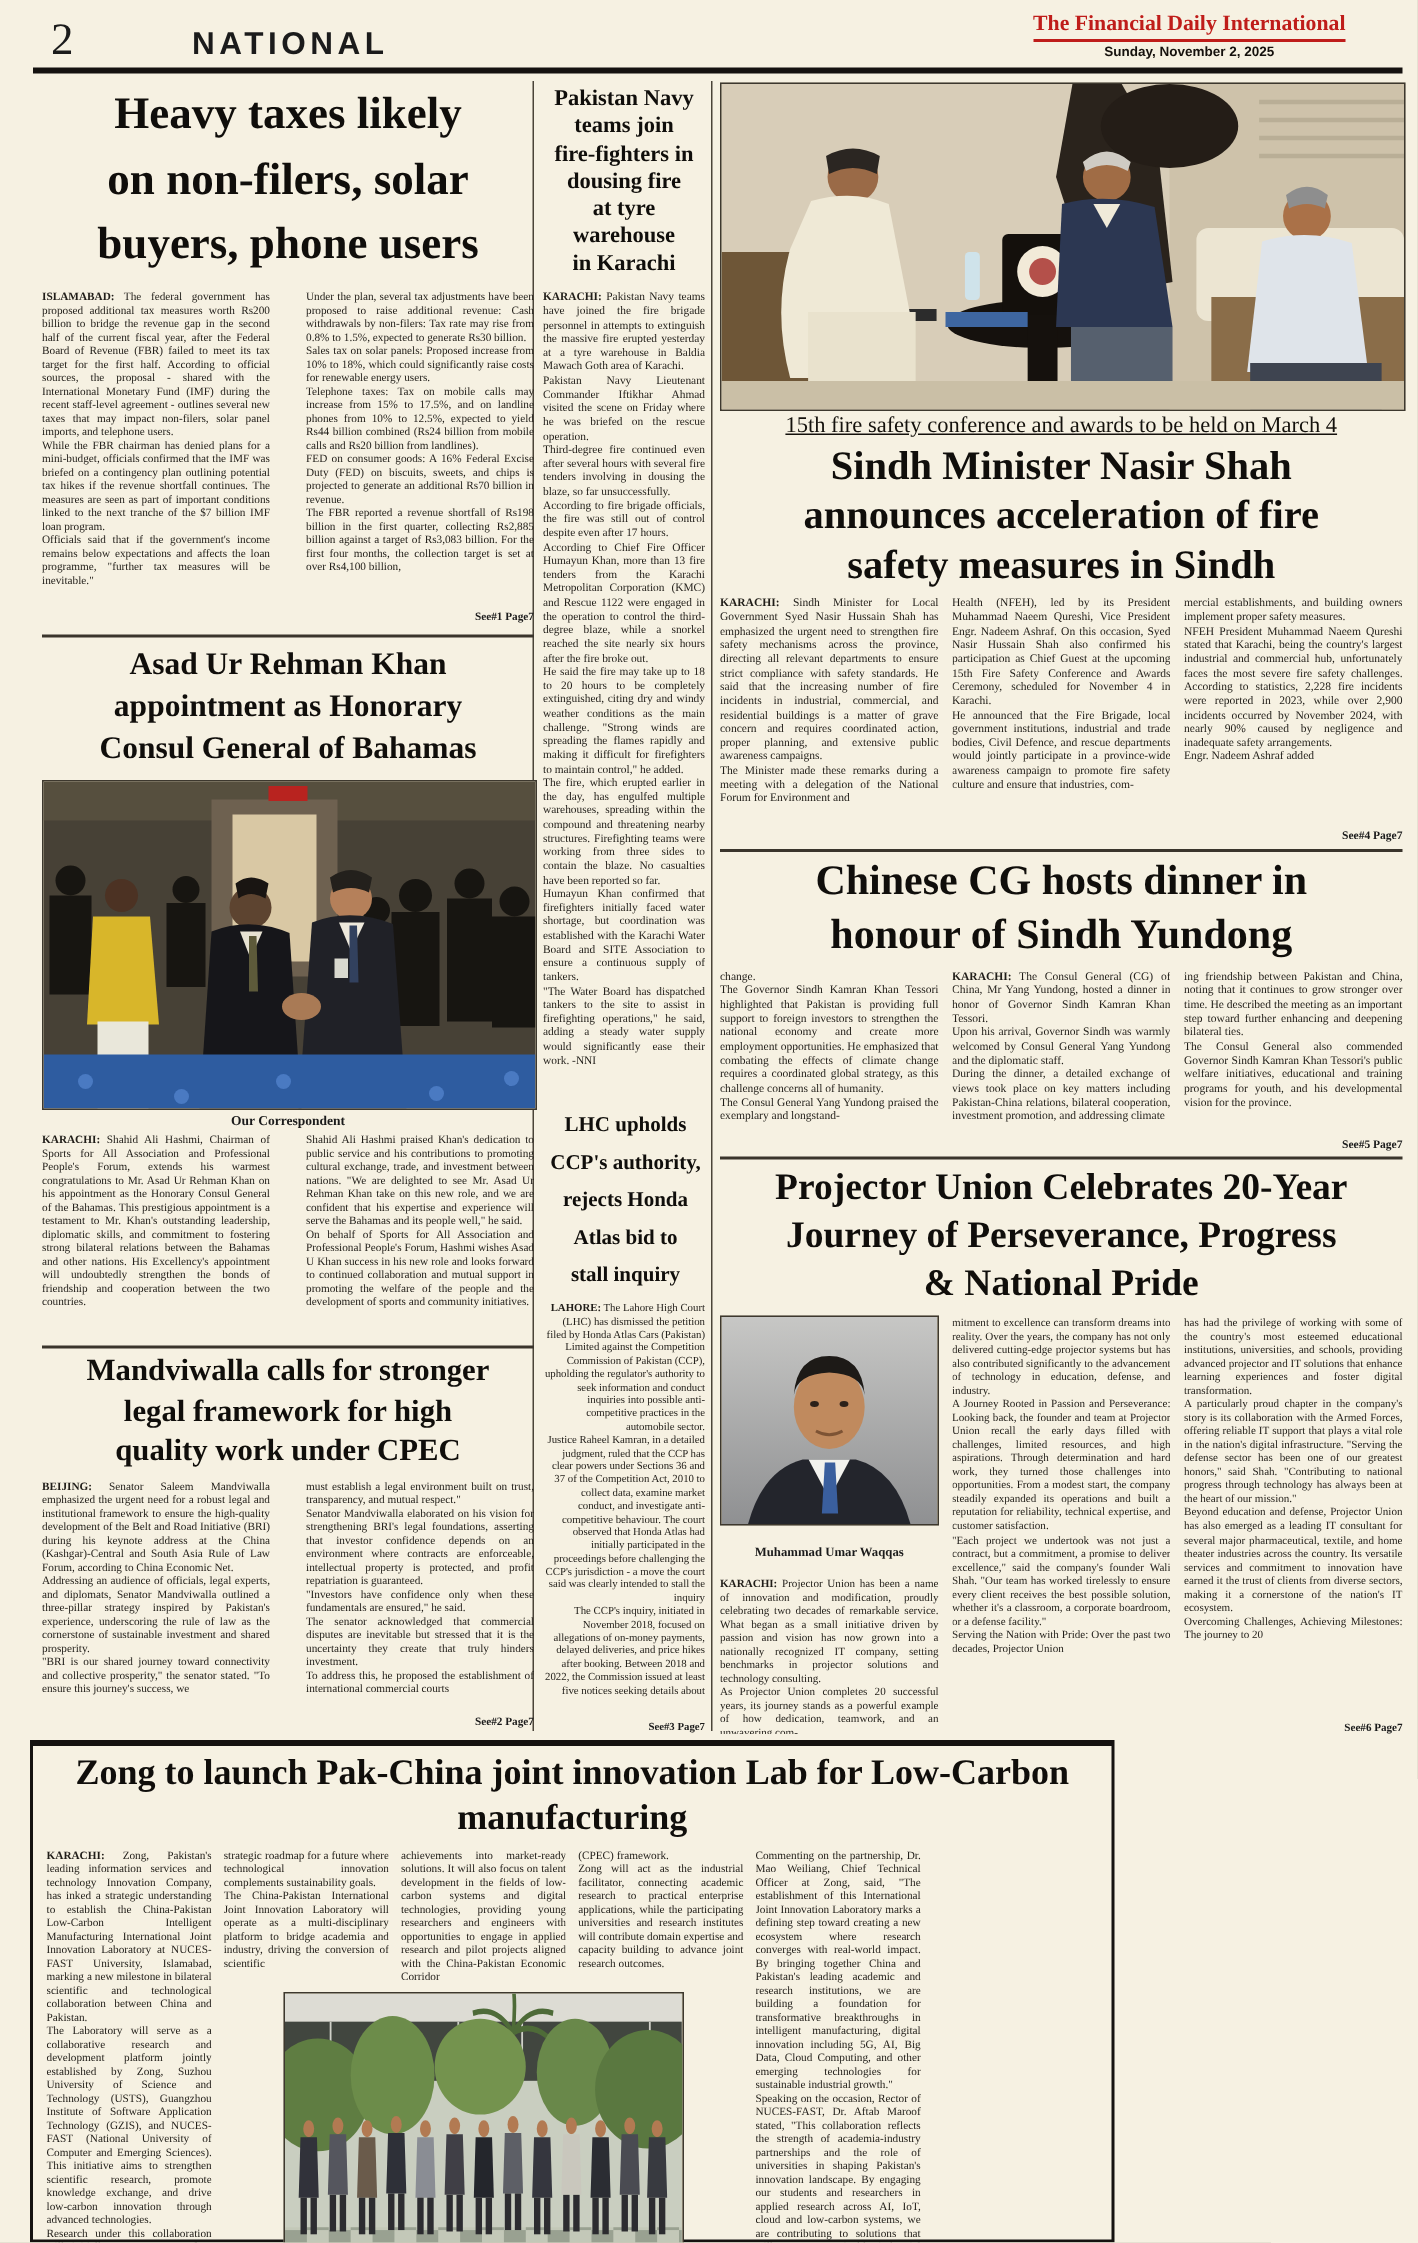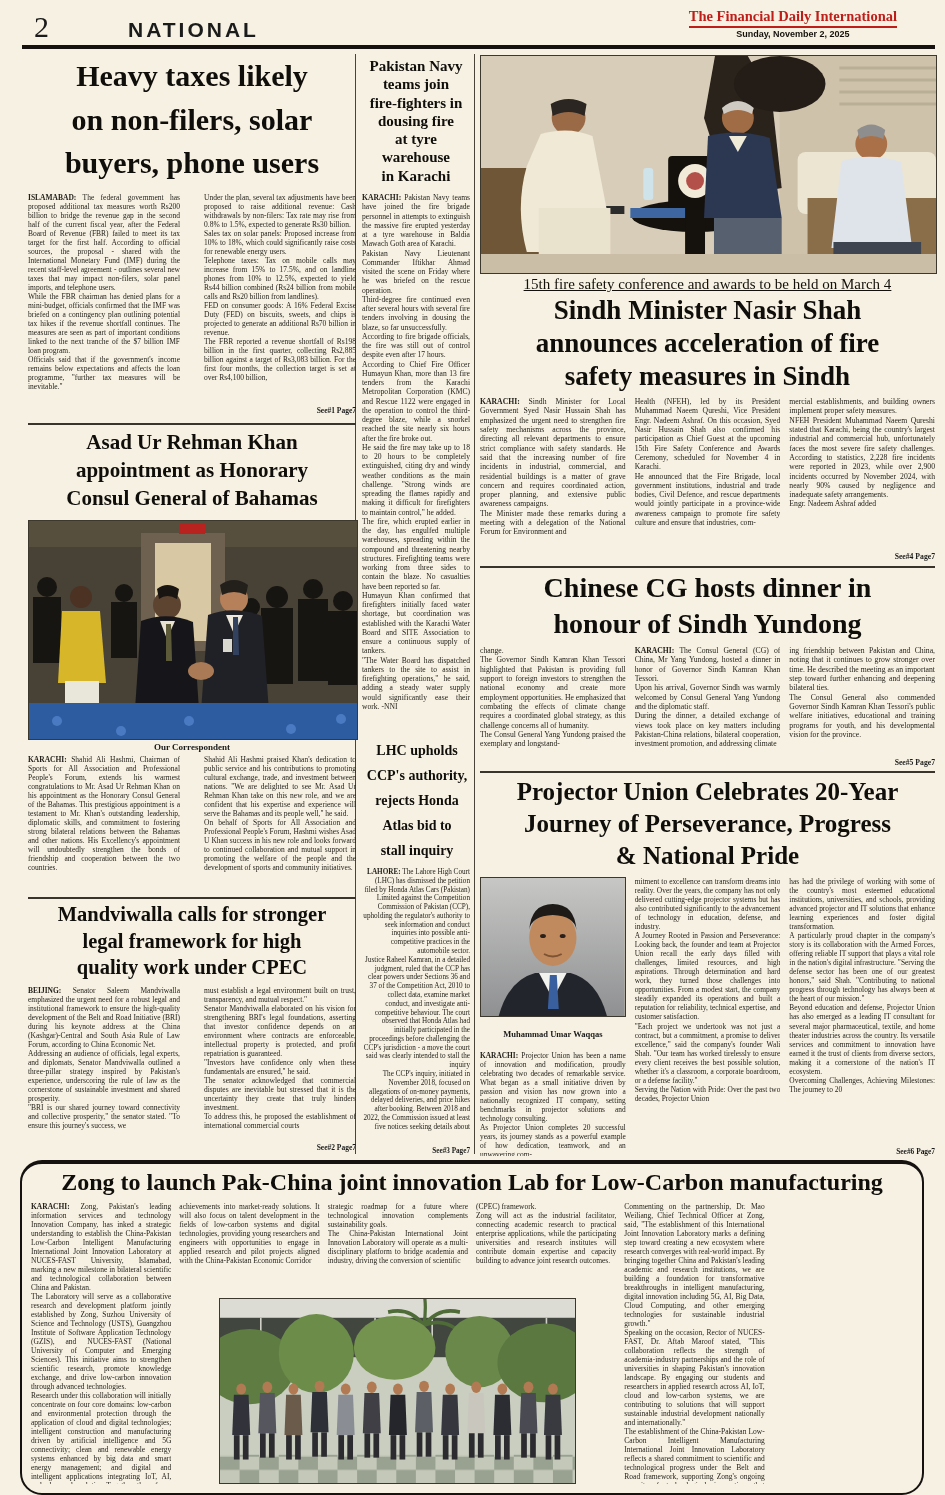--- a/index.html
+++ b/index.html
@@ -301,29 +301,29 @@
       <div class="colflex">
         <div class="bt s74">has had the privilege of working with some of the country's most esteemed educational institutions, universities, and schools, providing advanced projector and IT solutions that enhance learning experiences and foster digital transformation.
 A particularly proud chapter in the company's story is its collaboration with the Armed Forces, offering reliable IT support that plays a vital role in the nation's digital infrastructure. "Serving the defense sector has been one of our greatest honors," said Shah. "Contributing to national progress through technology has always been at the heart of our mission."
 Beyond education and defense, Projector Union has also emerged as a leading IT consultant for several major pharmaceutical, textile, and home theater industries across the country. Its versatile services and commitment to innovation have earned it the trust of clients from diverse sectors, making it a cornerstone of the nation's IT ecosystem.
 Overcoming Challenges, Achieving Milestones: The journey to 20</div>
         <div class="see s74">See#6 Page7</div>
       </div>
     </div>
   </div>
 
-  <div class="abs zbox" style="left:20px;top:1160px;width:904px;height:335px;border-radius:22px;">
+  <div class="abs zbox" style="left:20px;top:1160px;width:723px;height:335px;">
     <div class="hl" style="font-size:24px;line-height:1.25;">Zong to launch Pak-China joint innovation Lab for Low-Carbon manufacturing</div>
     <div class="zgrid">
       <div class="bt s75 zc1"><b class="dl">KARACHI:</b><span> Zong, Pakistan's leading information services and technology Innovation Company, has inked a strategic understanding to establish the China-Pakistan Low-Carbon Intelligent Manufacturing International Joint Innovation Laboratory at NUCES-FAST University, Islamabad, marking a new milestone in bilateral scientific and technological collaboration between China and Pakistan.
 The Laboratory will serve as a collaborative research and development platform jointly established by Zong, Suzhou University of Science and Technology (USTS), Guangzhou Institute of Software Application Technology (GZIS), and NUCES-FAST (National University of Computer and Emerging Sciences). This initiative aims to strengthen scientific research, promote knowledge exchange, and drive low-carbon innovation through advanced technologies.
 Research under this collaboration will initially concentrate on four core domains: low-carbon and environmental protection through the application of cloud and digital technologies; intelligent construction and manufacturing driven by artificial intelligence and 5G connectivity; clean and renewable energy systems enhanced by big data and smart energy management; and digital and intelligent applications integrating IoT, AI, and advanced analytics. Together, these focus areas reflect a</span></div>
-      <div class="bt s75">achievements into market-ready solutions. It will also focus on talent development in the fields of low-carbon systems and digital technologies, providing young researchers and engineers with opportunities to engage in applied research and pilot projects aligned with the China-Pakistan Economic Corridor</div>
       <div class="bt s75">strategic roadmap for a future where technological innovation complements sustainability goals.
 The China-Pakistan International Joint Innovation Laboratory will operate as a multi-disciplinary platform to bridge academia and industry, driving the conversion of scientific</div>
+      <div class="bt s75">achievements into market-ready solutions. It will also focus on talent development in the fields of low-carbon systems and digital technologies, providing young researchers and engineers with opportunities to engage in applied research and pilot projects aligned with the China-Pakistan Economic Corridor</div>
       <div class="bt s75">(CPEC) framework.
 Zong will act as the industrial facilitator, connecting academic research to practical enterprise applications, while the participating universities and research institutes will contribute domain expertise and capacity building to advance joint research outcomes.</div>
       <div class="bt s75 zc5">Commenting on the partnership, Dr. Mao Weiliang, Chief Technical Officer at Zong, said, "The establishment of this International Joint Innovation Laboratory marks a defining step toward creating a new ecosystem where research converges with real-world impact. By bringing together China and Pakistan's leading academic and research institutions, we are building a foundation for transformative breakthroughs in intelligent manufacturing, digital innovation including 5G, AI, Big Data, Cloud Computing, and other emerging technologies for sustainable industrial growth."
 Speaking on the occasion, Rector of NUCES-FAST, Dr. Aftab Maroof stated, "This collaboration reflects the strength of academia-industry partnerships and the role of universities in shaping Pakistan's innovation landscape. By engaging our students and researchers in applied research across AI, IoT, cloud and low-carbon systems, we are contributing to solutions that will support sustainable industrial development nationally and internationally."
 The establishment of the China-Pakistan Low-Carbon Intelligent Manufacturing International Joint Innovation Laboratory reflects a shared commitment to scientific and technological progress under the Belt and Road framework, supporting Zong's ongoing pursuit of technological innovation that bridges industry, research, and sustainability.</div>
       <div class="photo zphoto">
         <svg viewBox="0 0 435 196" preserveAspectRatio="none">
           <defs>
             <g id="zf">
               <circle cx="0" cy="0" r="6" fill="#b27a52"></circle>

